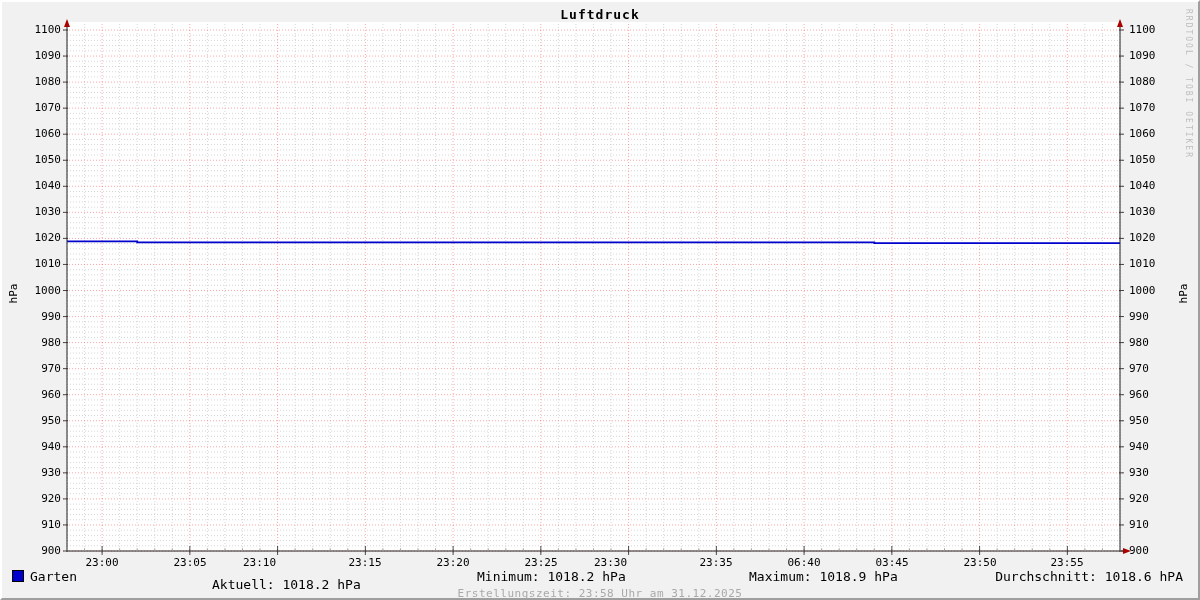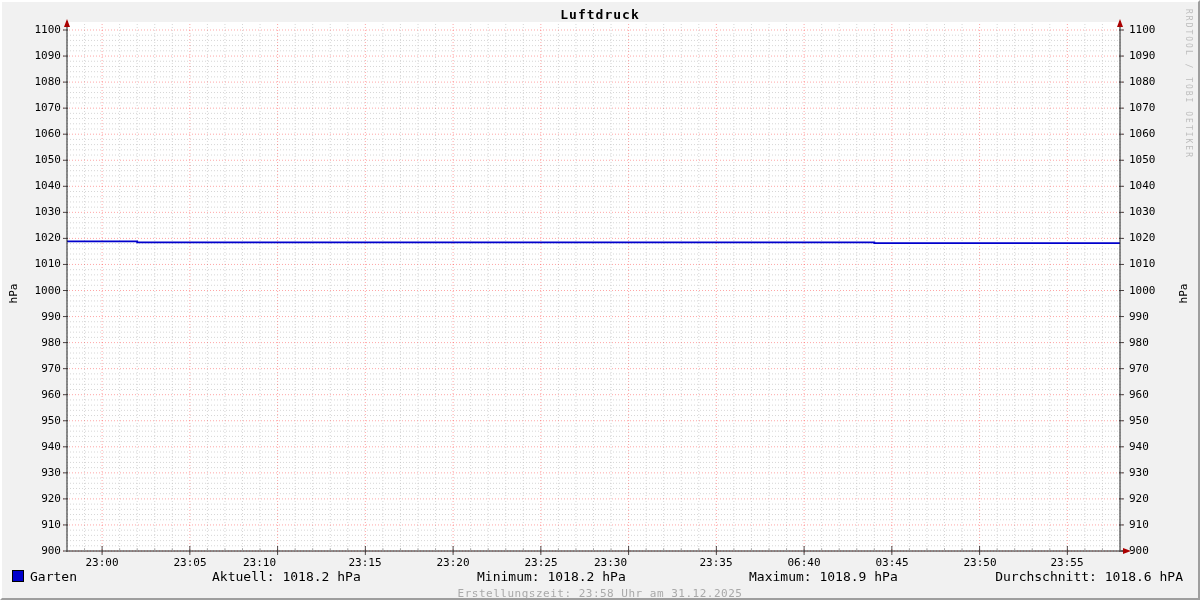--- a/index.html
+++ b/index.html
@@ -28,21 +28,21 @@
   }
   .ylab.left{left:-6px;top:285px;width:34px;text-align:center;}
   .ylab.right{left:1164px;top:285px;width:34px;text-align:center;}
   .legend-row{position:absolute;top:567px;left:0;width:100%;height:16px;font-size:13px;}
   .legend-swatch{
     position:absolute;left:10px;top:1px;width:12px;height:12px;
     border:1px solid #000;
   }
   .legend-name{position:absolute;left:28px;top:0;}
   .stat{position:absolute;top:0;white-space:nowrap;}
-  .stat.aktuell{left:210px;}
+  .stat.aktuell{left:210px;margin-top:8px;}
   .stat.minimum{left:475px;}
   .stat.maximum{left:747px;}
   .stat.durchschnitt{right:15px;}
   .footer{
     position:absolute;top:585px;left:0;width:100%;text-align:center;
     font-size:11px;color:#a9a9a9;letter-spacing:0.5px;
   }
   .watermark{
     position:absolute;top:7px;right:5px;
     writing-mode:vertical-rl;

